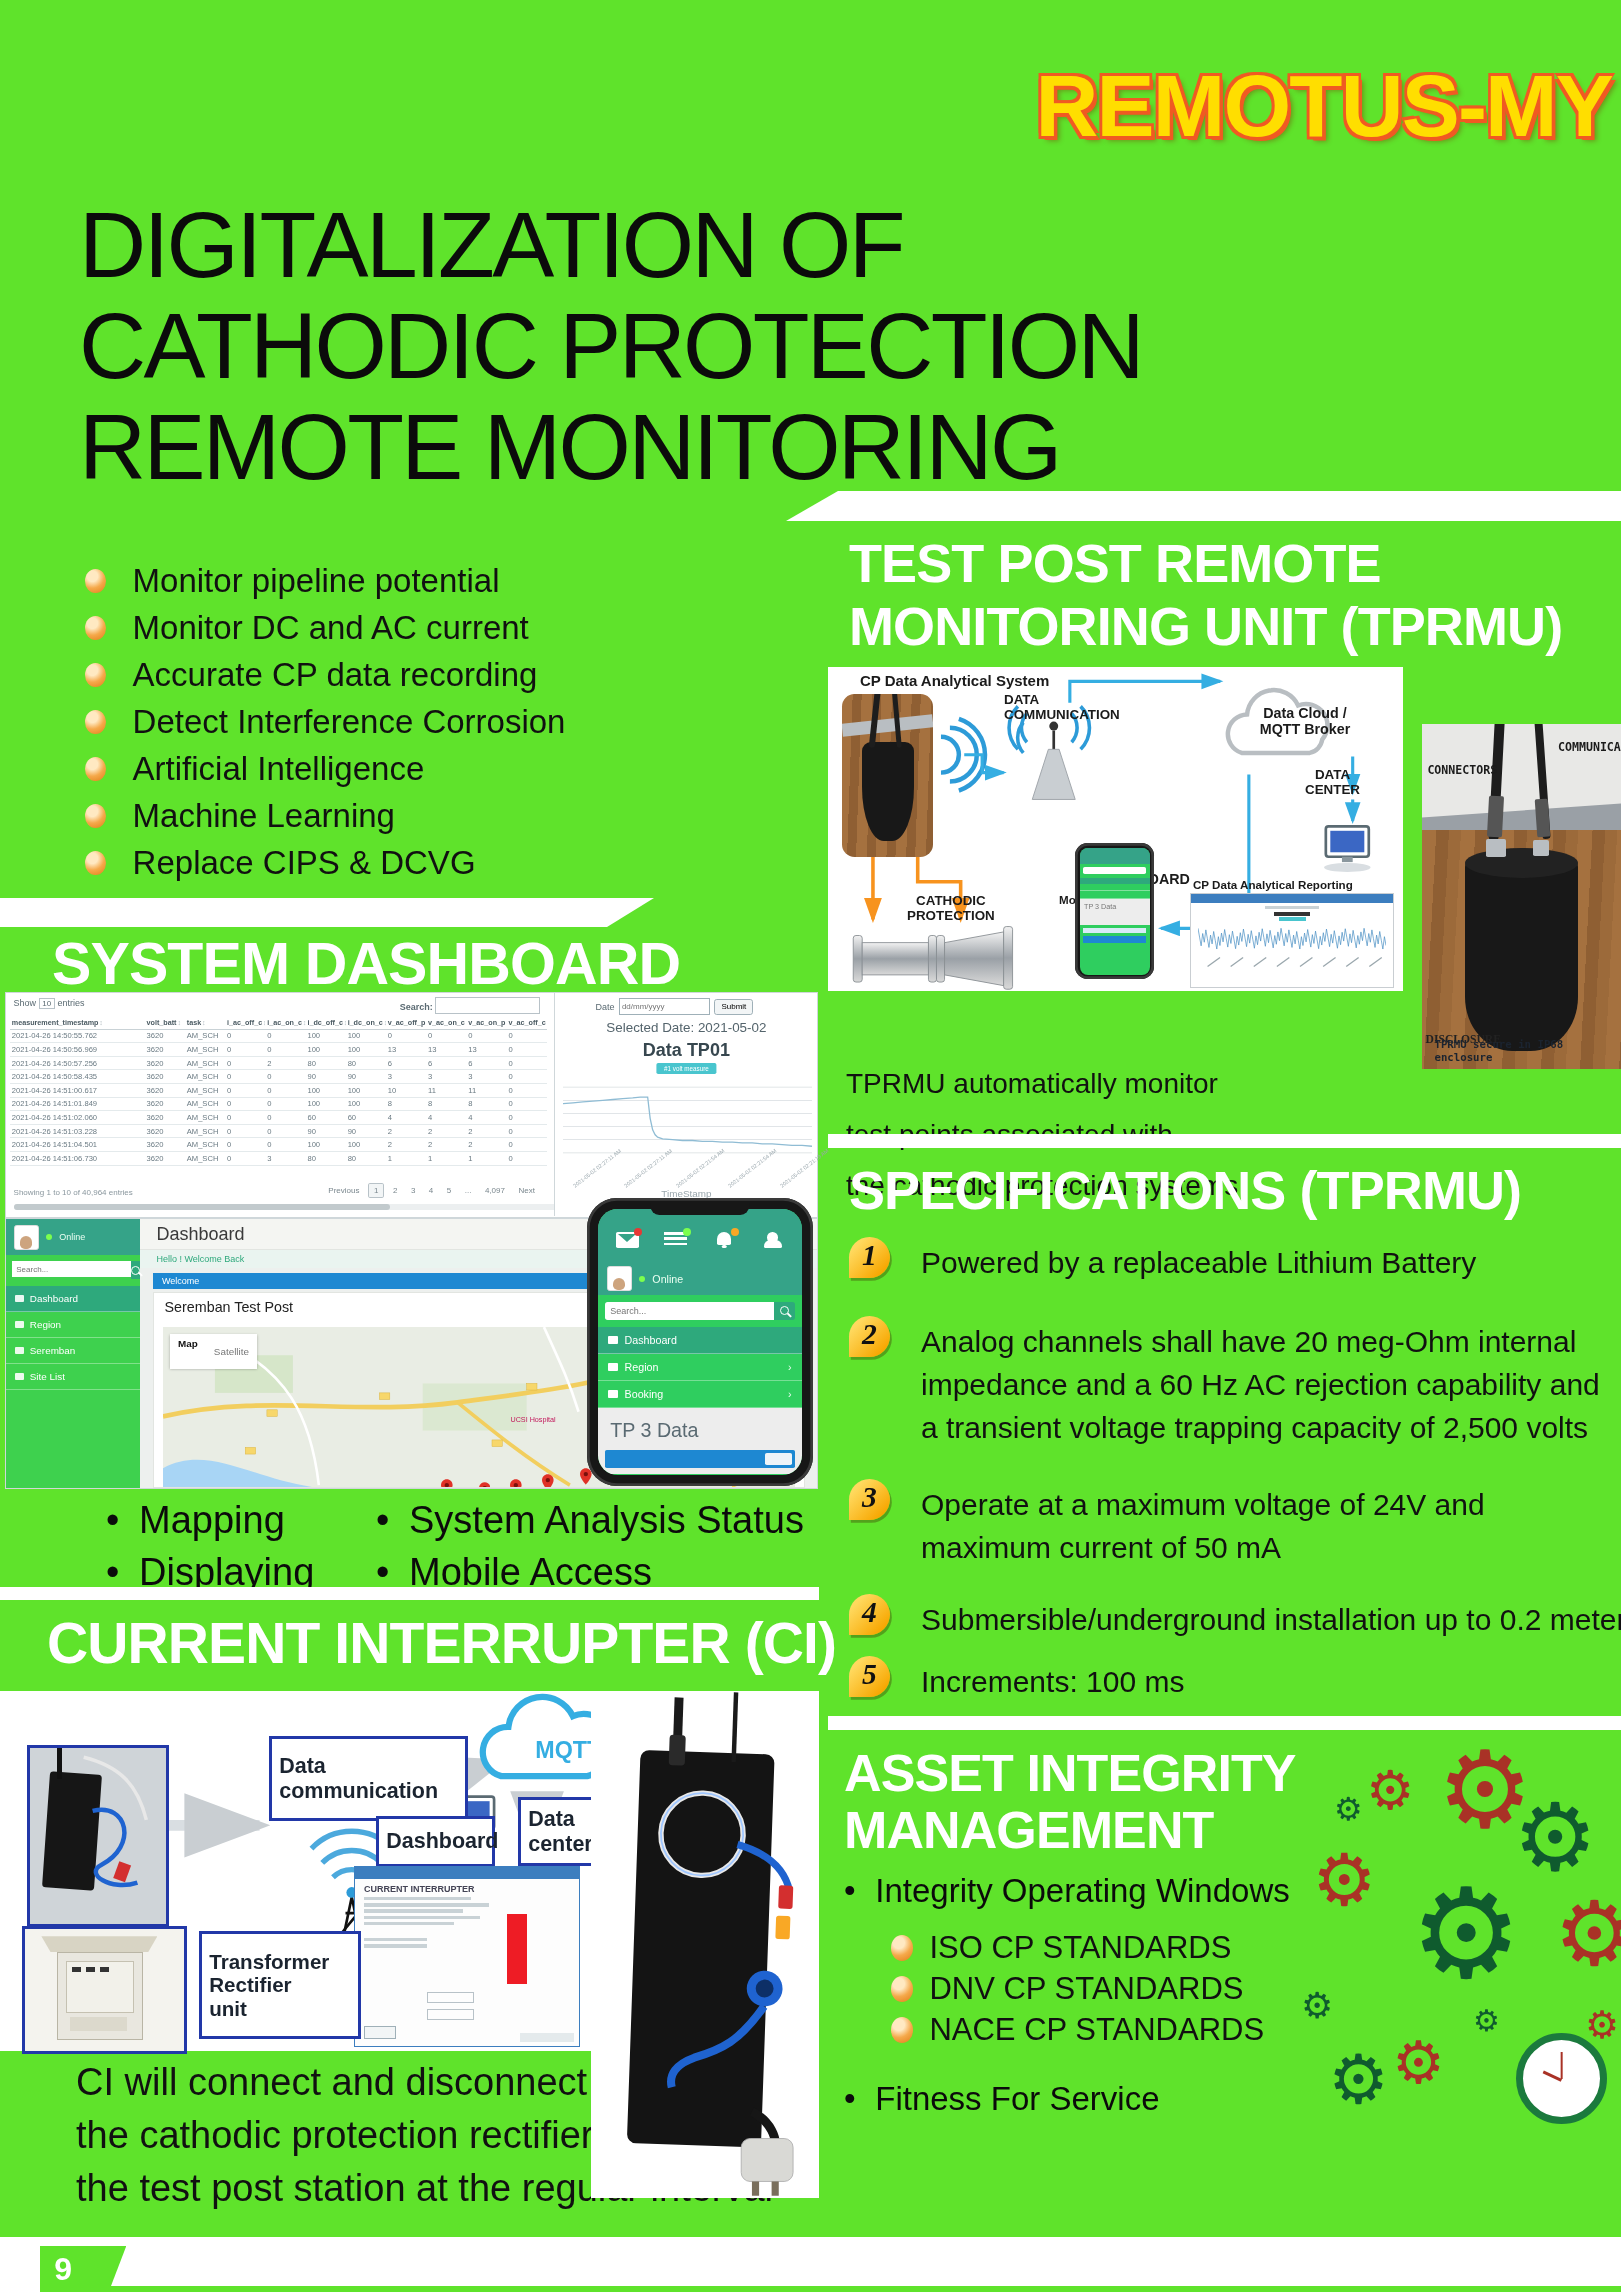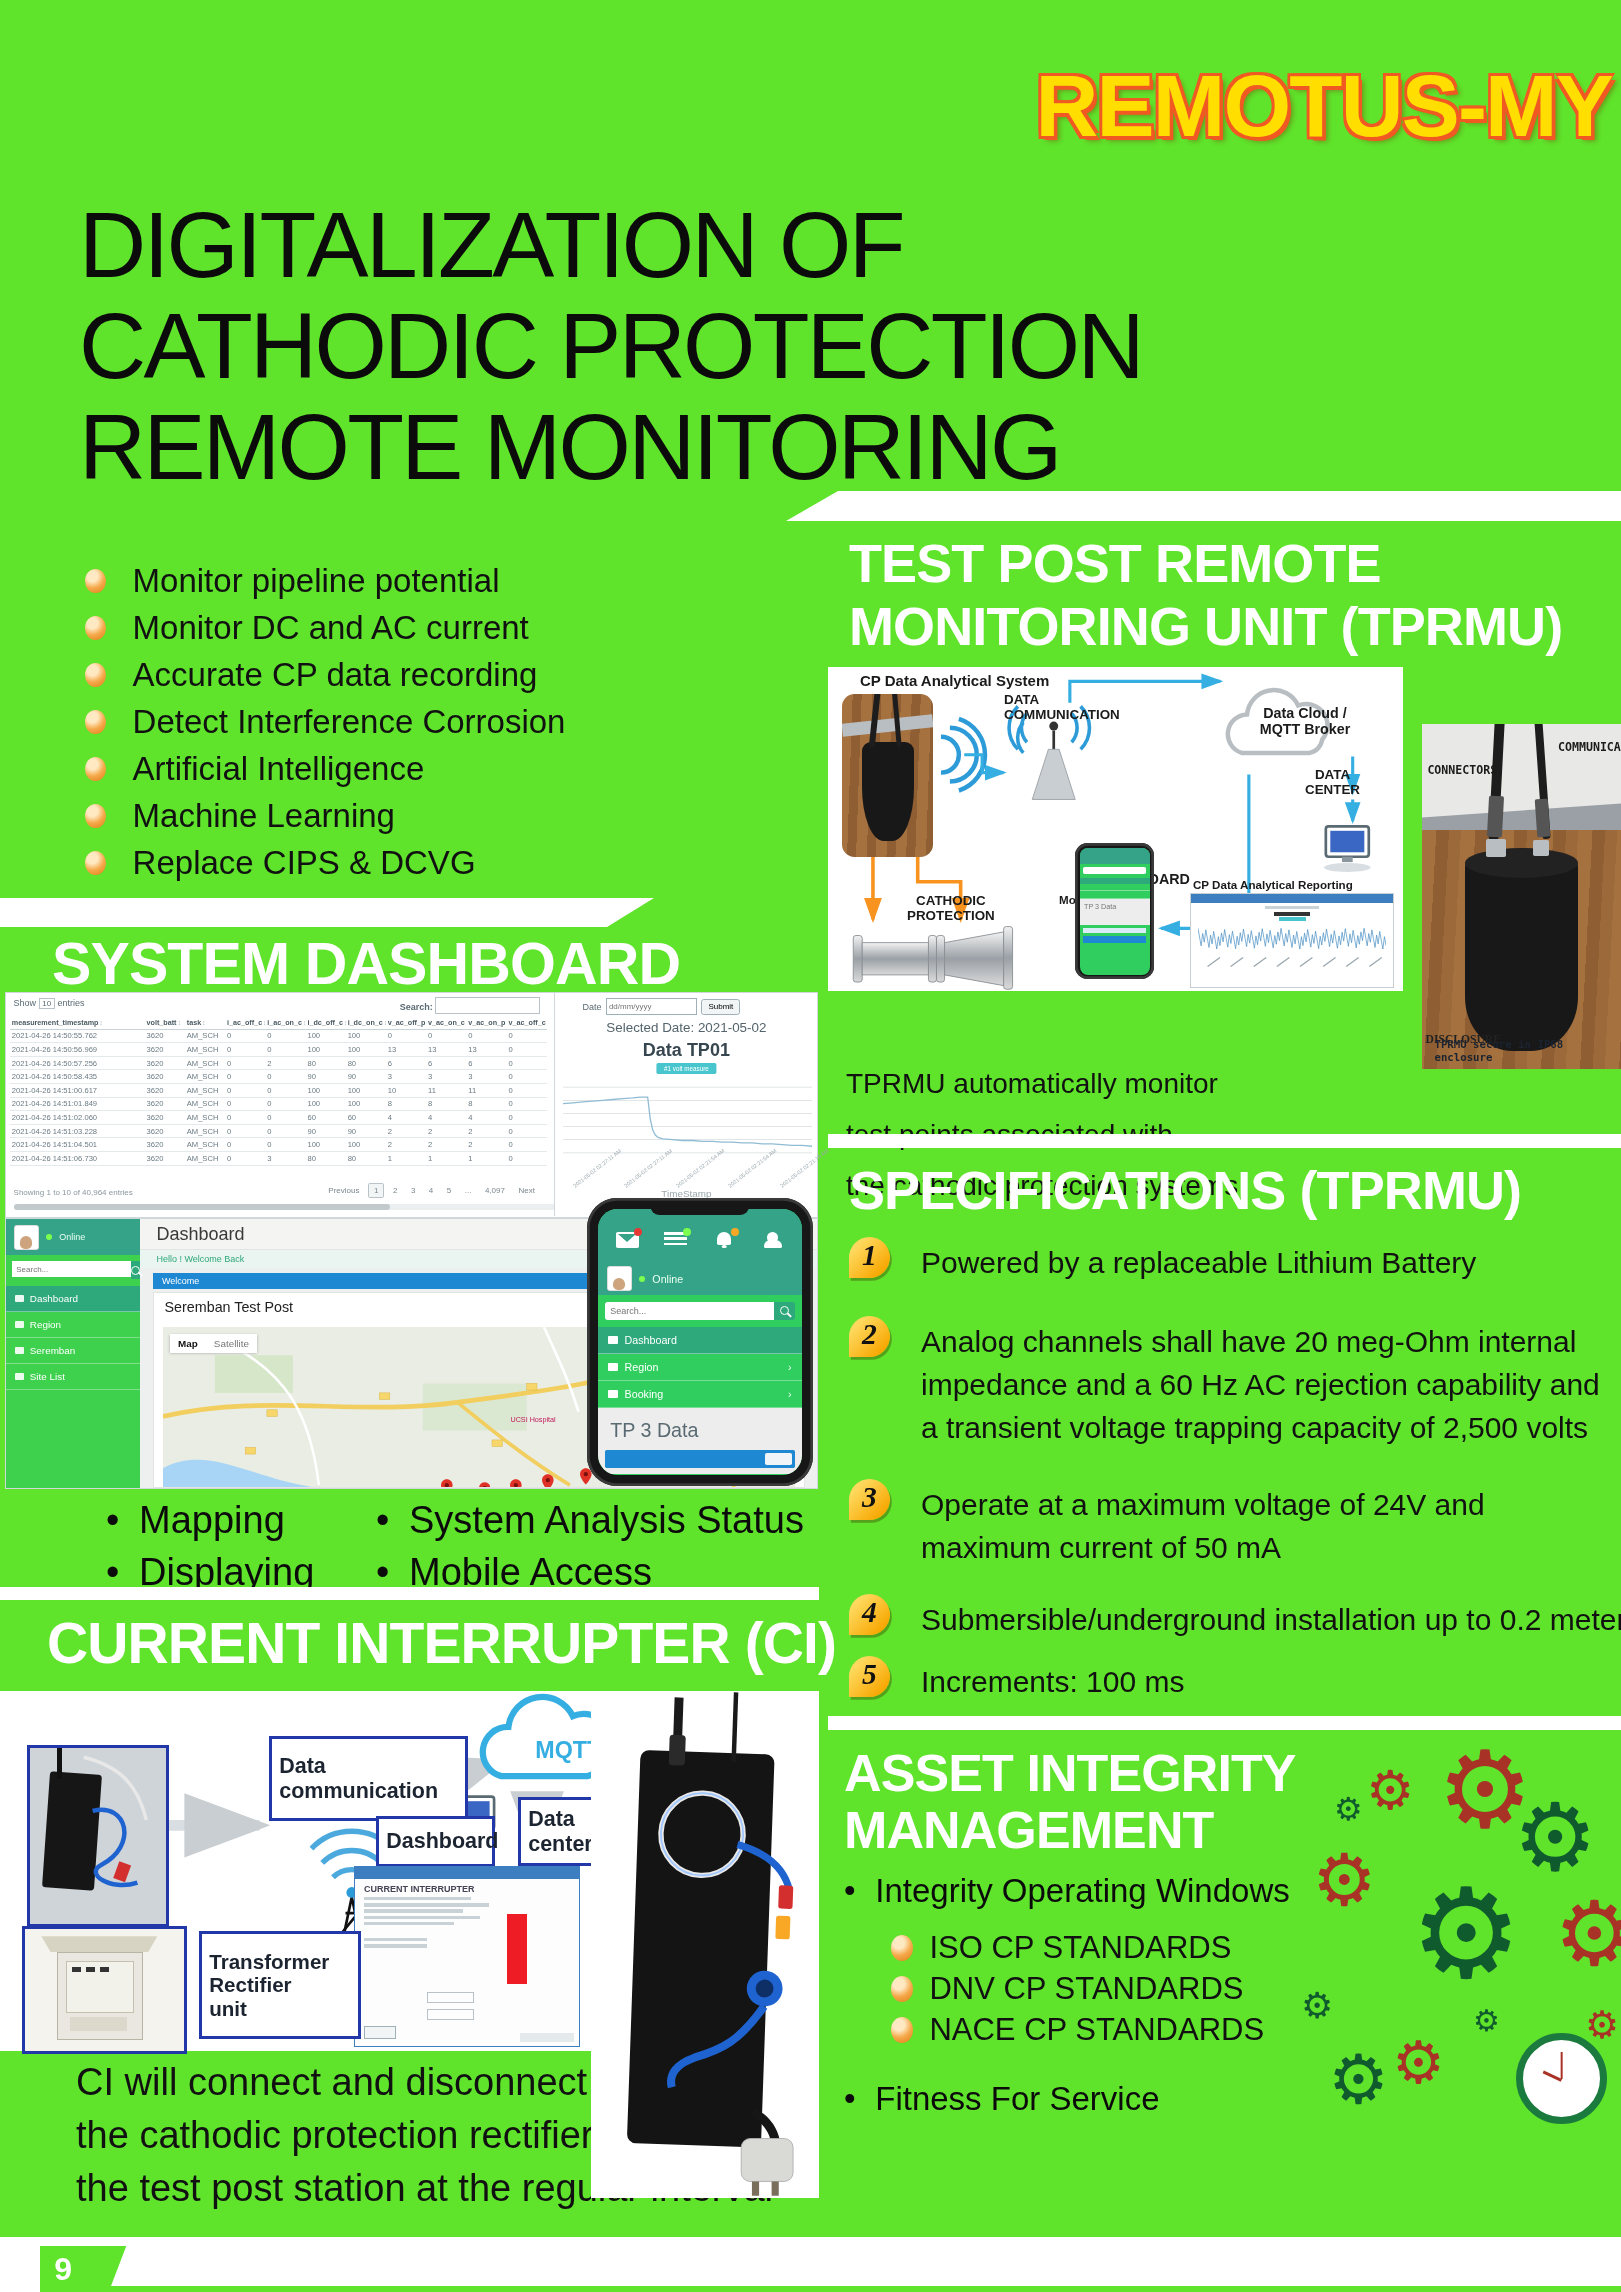--- a/index.html
+++ b/index.html
@@ -30,21 +30,21 @@
   table.grid th::after{content:"\2195";color:#b6c0c5;margin-left:0.9px;}
   table.grid td{font-size:7.6px;color:#6a7a83;padding:1.8px 1.8px;border-bottom:0.9px solid #e4eaec;white-space:nowrap;overflow:hidden;}
   #tblfoot{position:absolute;left:7.2px;top:195px;font-size:8px;color:#8a979e;}
   #tblpages{position:absolute;right:278px;top:190px;display:flex;gap:4.5px;font-size:8px;color:#7a878e;align-items:center;}
   #tblpages .pg{padding:1.8px 4.5px;}
   #tblpages .cur{border:0.9px solid #b8c2c8;background:#f2f5f6;border-radius:1.8px;}
   #tblscroll{position:absolute;left:7.2px;top:211px;width:591px;height:6.3px;background:#eceff0;border-radius:3.6px;}
   #tblscroll i{display:block;width:376px;height:6.3px;background:#c2cacd;border-radius:3.6px;}
   
   #tppanel{position:absolute;left:548px;top:0;width:262px;height:223px;border-left:0.9px solid #cfd7da;background:#fff;}
-  .tpdate{position:absolute;left:27px;top:5.4px;font-size:9px;color:#5a6a72;display:flex;gap:4.5px;align-items:center;}
+  .tpdate{position:absolute;left:40px;top:5.4px;font-size:9px;color:#5a6a72;display:flex;gap:4.5px;align-items:center;}
   .tpdate input{width:85px;height:12.5px;border:0.9px solid #9fb0b8;font-size:8px;}
   .tpdate button{font-size:8px;height:16px;border:0.9px solid #9fb0b8;background:#f2f5f6;border-radius:2.7px;}
   #tpsel{position:absolute;left:0;top:27px;width:100%;text-align:center;font-size:13.4px;color:#54646c;}
   #tptitle{position:absolute;left:0;top:47px;width:100%;text-align:center;font-size:18px;font-weight:700;color:#37474f;}
   #tpbadge{position:absolute;left:50%;top:70px;transform:translateX(-50%);background:#49C5CE;color:#fff;
            font-size:6.3px;padding:1.8px 7.2px;border-radius:1.8px;}
   #tpticks{position:absolute;left:9px;top:168px;width:246px;height:27px;}
   #tpticks span{position:absolute;font-size:5.4px;color:#9aa7ad;transform:rotate(-38deg);transform-origin:left top;white-space:nowrap;}
   #tpxlabel{position:absolute;left:0;top:195px;width:100%;text-align:center;font-size:9.9px;color:#9aa7ad;}
   #tplegend{position:absolute;left:0;top:208px;width:100%;display:flex;justify-content:center;gap:10.7px;font-size:7.2px;color:#6a7a83;}
@@ -70,21 +70,21 @@
   .wa-item .ic{width:9px;height:7.2px;background:#fff;opacity:.9;border-radius:0.9px;}
   #wa-main{position:absolute;left:134px;top:0;right:0;height:100%;}
   #wa-ph{height:30px;background:#F4F5F2;display:flex;align-items:center;padding:0 16px;font-size:18px;color:#3a3a3a;border-bottom:0.9px solid #e2e5e1;}
   #wa-bc{height:18px;background:#EAF4F0;display:flex;align-items:center;padding:0 16px;font-size:9px;color:#2EA97C;}
   #wa-blue{height:16px;background:#1E88D2;color:#fff;font-size:9px;display:flex;align-items:center;padding:0 9px;margin:5.4px 12.5px 0 12.5px;}
   #wa-card{position:absolute;left:12.5px;right:12.5px;top:73px;bottom:0;background:#fff;border:0.9px solid #e2e5e1;}
   #wa-stp{font-size:14.3px;font-weight:400;color:#222;padding:6.3px 10.7px;}
   #wa-map{position:absolute;left:9px;right:9px;top:34px;bottom:0;background:#E9EDE4;overflow:hidden;}
   #mapctl{position:absolute;left:7.2px;top:7.2px;background:#fff;box-shadow:0 0.9px 2.7px rgba(0,0,0,.3);display:flex;font-size:9.9px;z-index:3;}
   #mapctl .mb{padding:3.6px 8px;font-weight:700;color:#111;}
-  #mapctl .sb{padding:4px 8px;color:#777;}
+  #mapctl .sb{padding:12px 8px;color:#777;}
   .maplbl{position:absolute;font-size:7.2px;color:#5f6b62;z-index:2;}
   .maplbl.city{color:#4a5a50;letter-spacing:0.9px;font-weight:700;}
   .maplbl.poi{color:#1a73e8;}
   .maplbl.hosp{color:#c2185b;}
   .pin{position:absolute;width:11.6px;height:17px;z-index:2;}
   
   .phone{background:#171717;border-radius:30px;box-shadow:0 0 0 2.7px #3a3a3a inset;}
   .phone .notch{position:absolute;left:50%;top:5.4px;transform:translateX(-50%);width:44%;height:11.6px;background:#171717;border-radius:0 0 9px 9px;z-index:4;}
   .screen{position:absolute;inset:10.7px;border-radius:19.7px;overflow:hidden;background:#2FCE5F;}
   .ph-head{height:45px;background:#35A388;display:flex;align-items:center;justify-content:space-around;padding:9px 5.4px 0 5.4px;}

